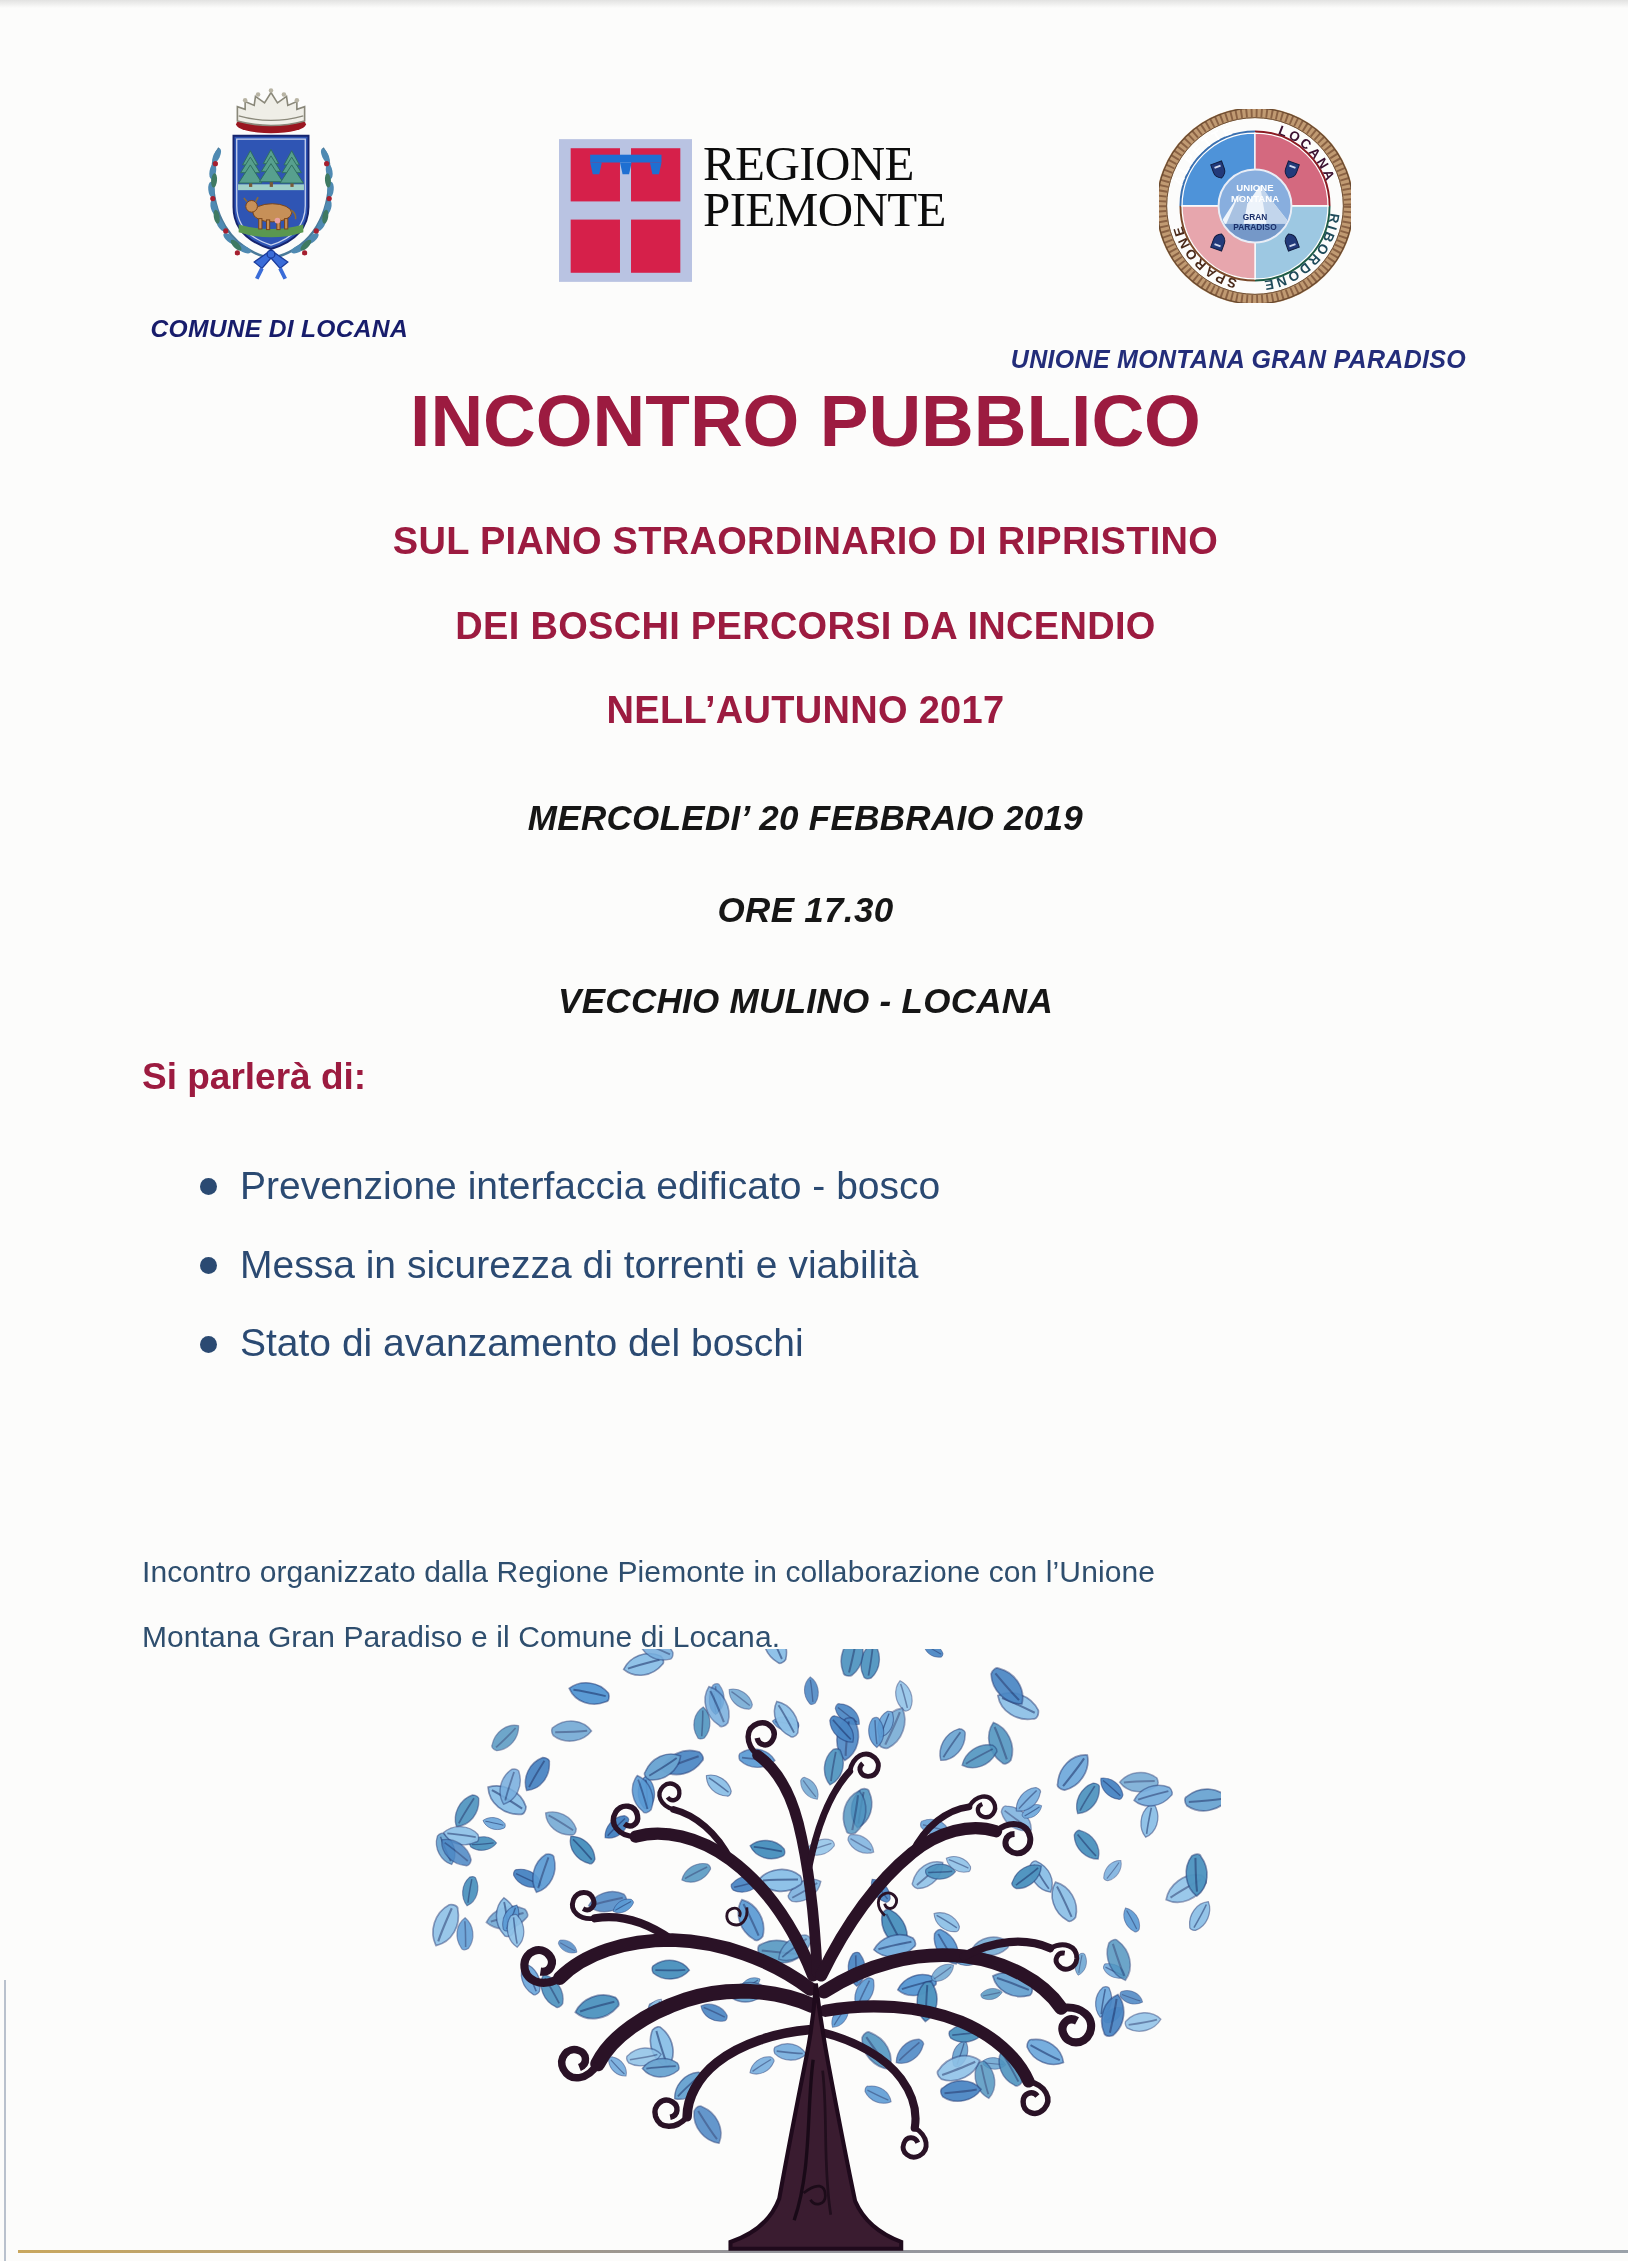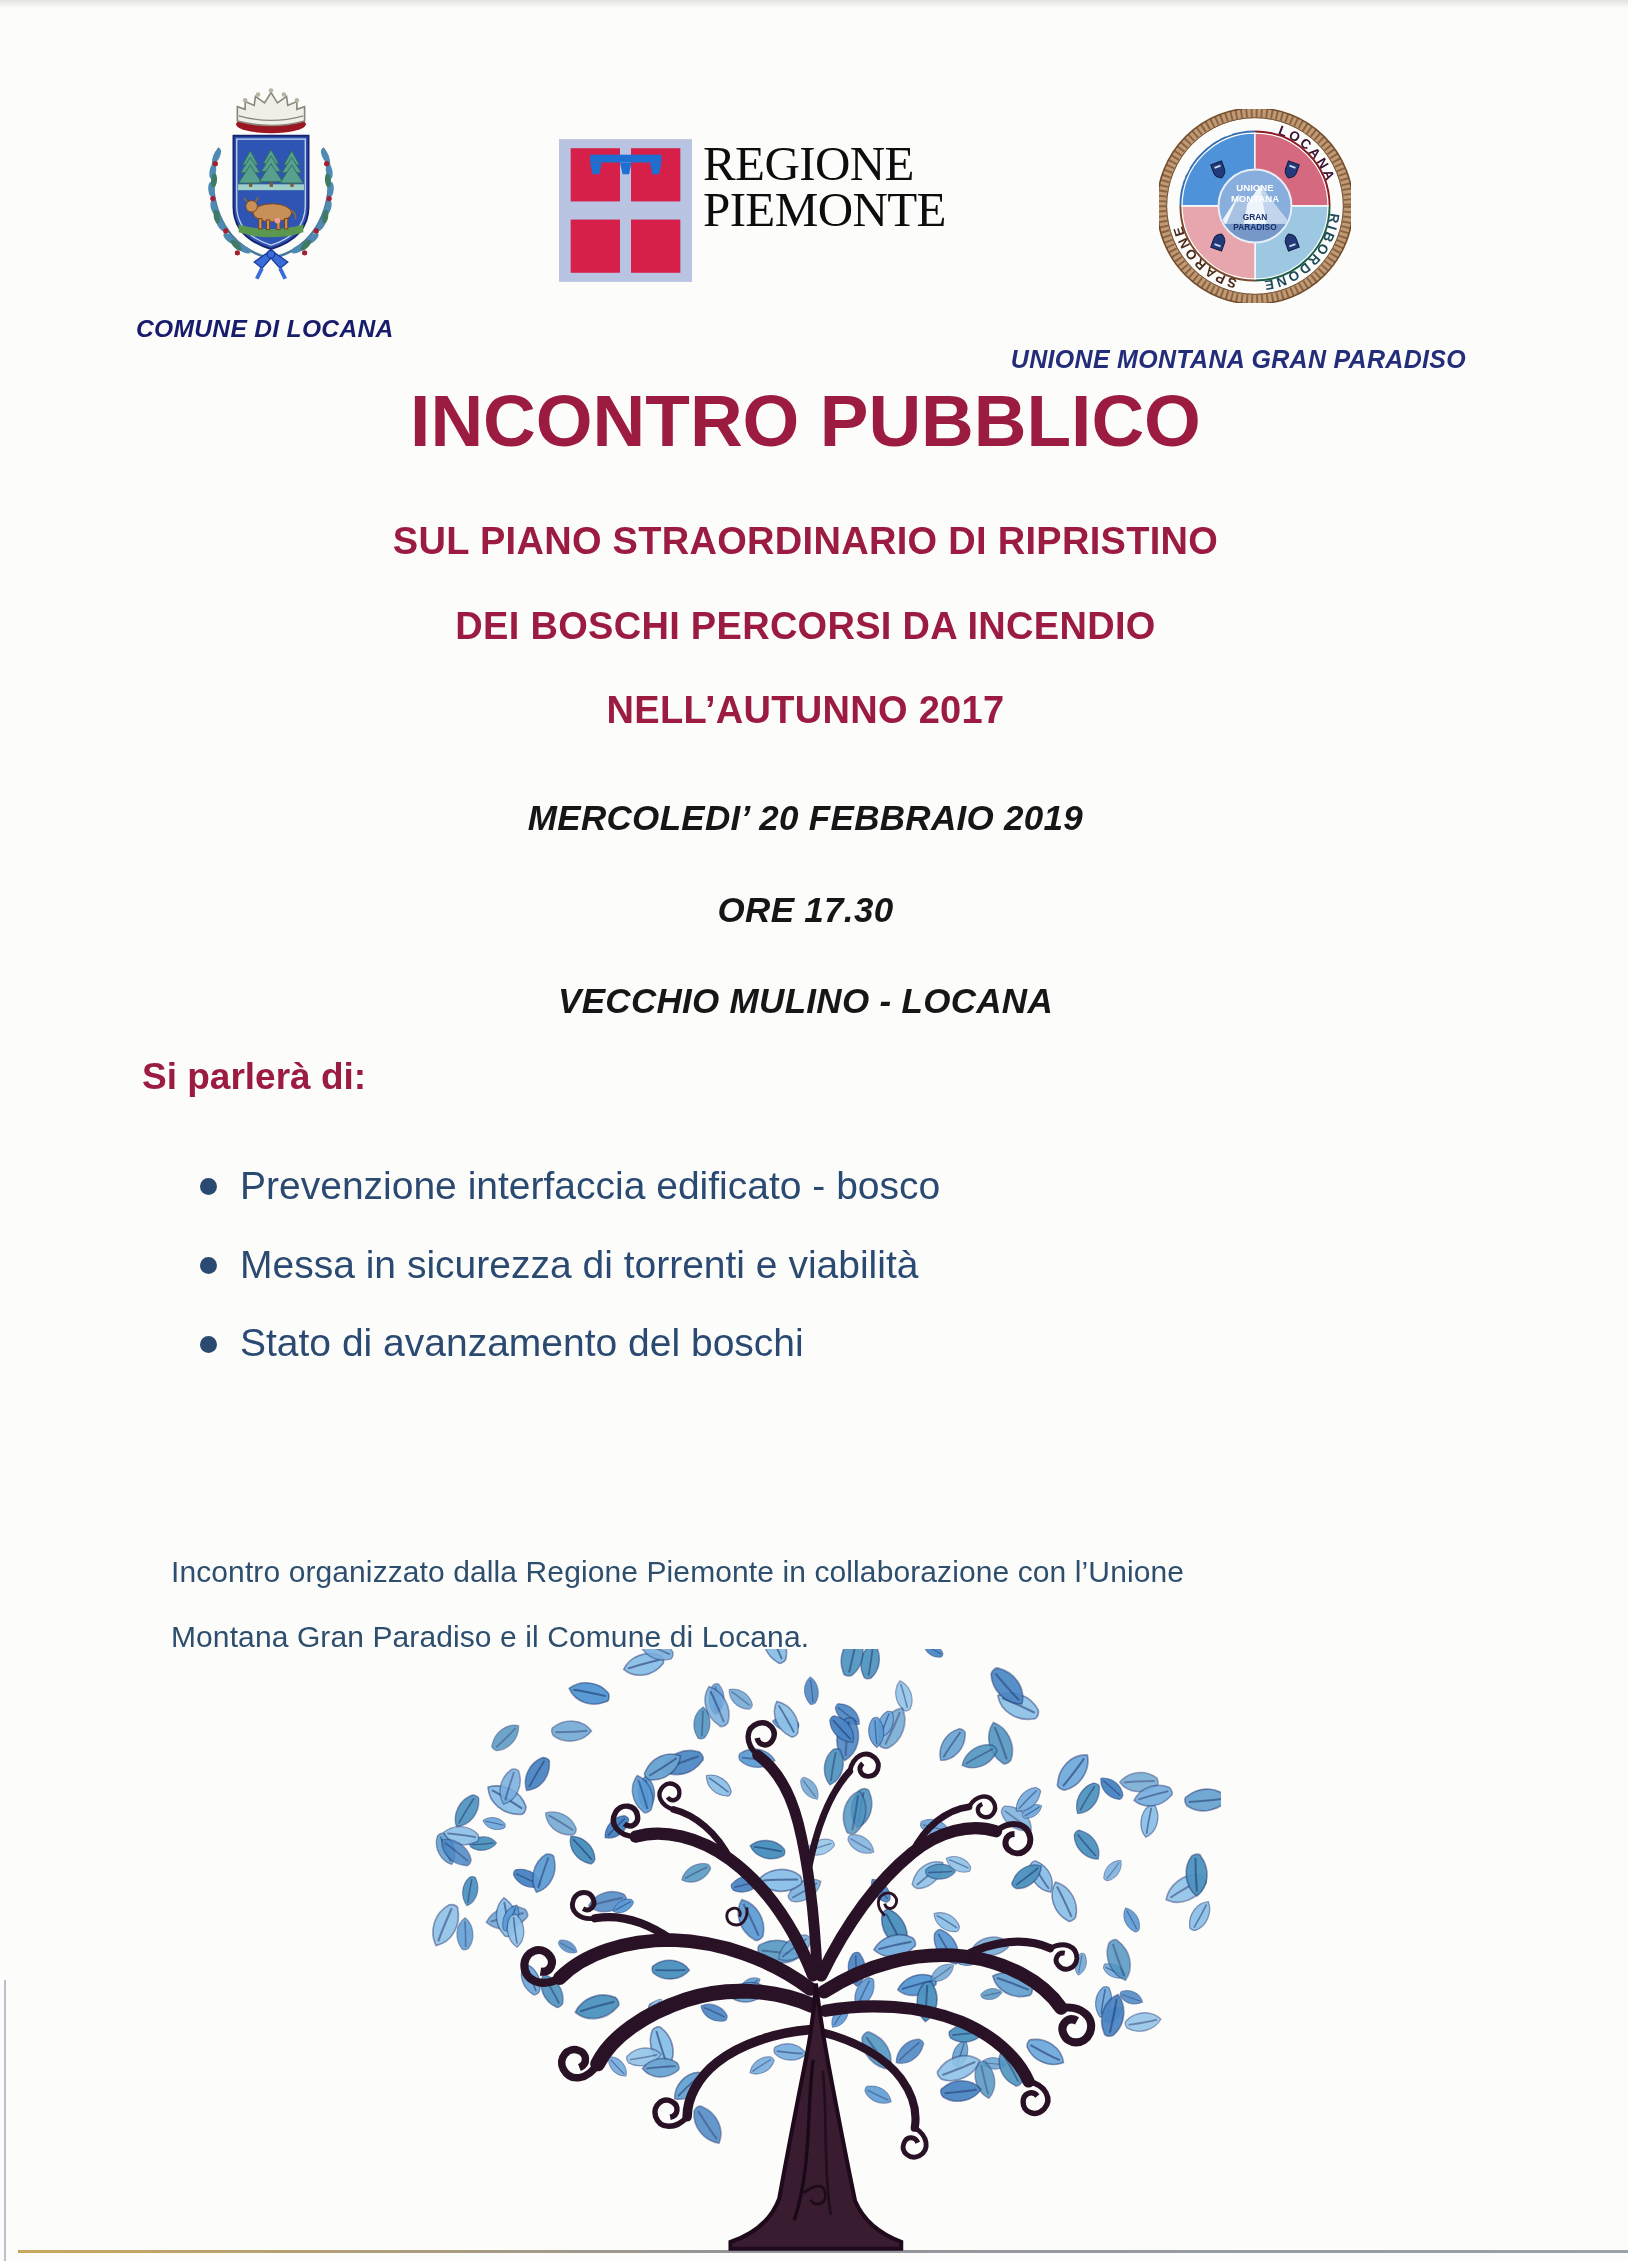--- a/index.html
+++ b/index.html
@@ -12,21 +12,21 @@
   }
   .scan-top{position:absolute;left:0;top:0;width:100%;height:7.8px;
     background:linear-gradient(#e2e2e1,rgba(255,255,255,0));}
   .scan-left{position:absolute;left:3.9px;top:1980px;width:1.9px;height:281px;background:#b9c1cd;}
   .scan-bottom{position:absolute;left:18px;top:2250px;right:0;height:3.2px;
     background:linear-gradient(to right,#c9a75e,#94949a 45%,#9aa1a9);}
   
   .logo-left{position:absolute;left:174px;top:87px;width:194px;height:227px;}
   .logo-left-caption{
     position:absolute;left:136px;top:315px;width:272px;
-    text-align:left;font-size:24.6px;font-weight:800;font-style:italic;
+    text-align:right;font-size:24.6px;font-weight:800;font-style:italic;
     color:#171c6b;letter-spacing:0.3px;}
   .logo-piem{position:absolute;left:559px;top:139px;width:133px;height:143px;}
   .piem-text{
     position:absolute;left:703px;top:141px;
     font-family:"Liberation Serif", serif;
     font-size:49px;line-height:.94;color:#0d0d0d;
     letter-spacing:-0.6px;white-space:nowrap;}
   .logo-seal{position:absolute;left:1159px;top:109px;width:192px;height:194px;}
   .logo-right-caption{
     position:absolute;left:1010px;top:345px;width:456px;
@@ -53,21 +53,21 @@
   .agenda-list li{
     display:flex;align-items:flex-start;
     font-size:39px;line-height:54px;color:#2b4a72;
     margin-bottom:24.6px;}
   .bullet-dot{
     flex:0 0 auto;width:17px;height:17px;border-radius:50%;
     background:#2b4a72;margin:19.4px 23px 0 0;}
   
   .closing{
     position:absolute;left:142px;top:1509px;width:1102px;
-    font-size:30px;line-height:65px;color:#2e4e6e;letter-spacing:0.1px;margin-left:29px;}
+    font-size:30px;line-height:65px;color:#2e4e6e;letter-spacing:0.1px;}
   
   .tree{position:absolute;left:408px;top:1649px;width:813px;height:612px;}
   svg{overflow:hidden;display:block;}
   .seal-qlabel{font-family:"Liberation Sans",sans-serif;font-weight:700;font-size:21px;letter-spacing:4px;}
   .seal-center-t{font-family:"Liberation Sans",sans-serif;font-weight:700;text-anchor:middle;}
 </style>
 </head>
 <body>
 
 <div class="page">

